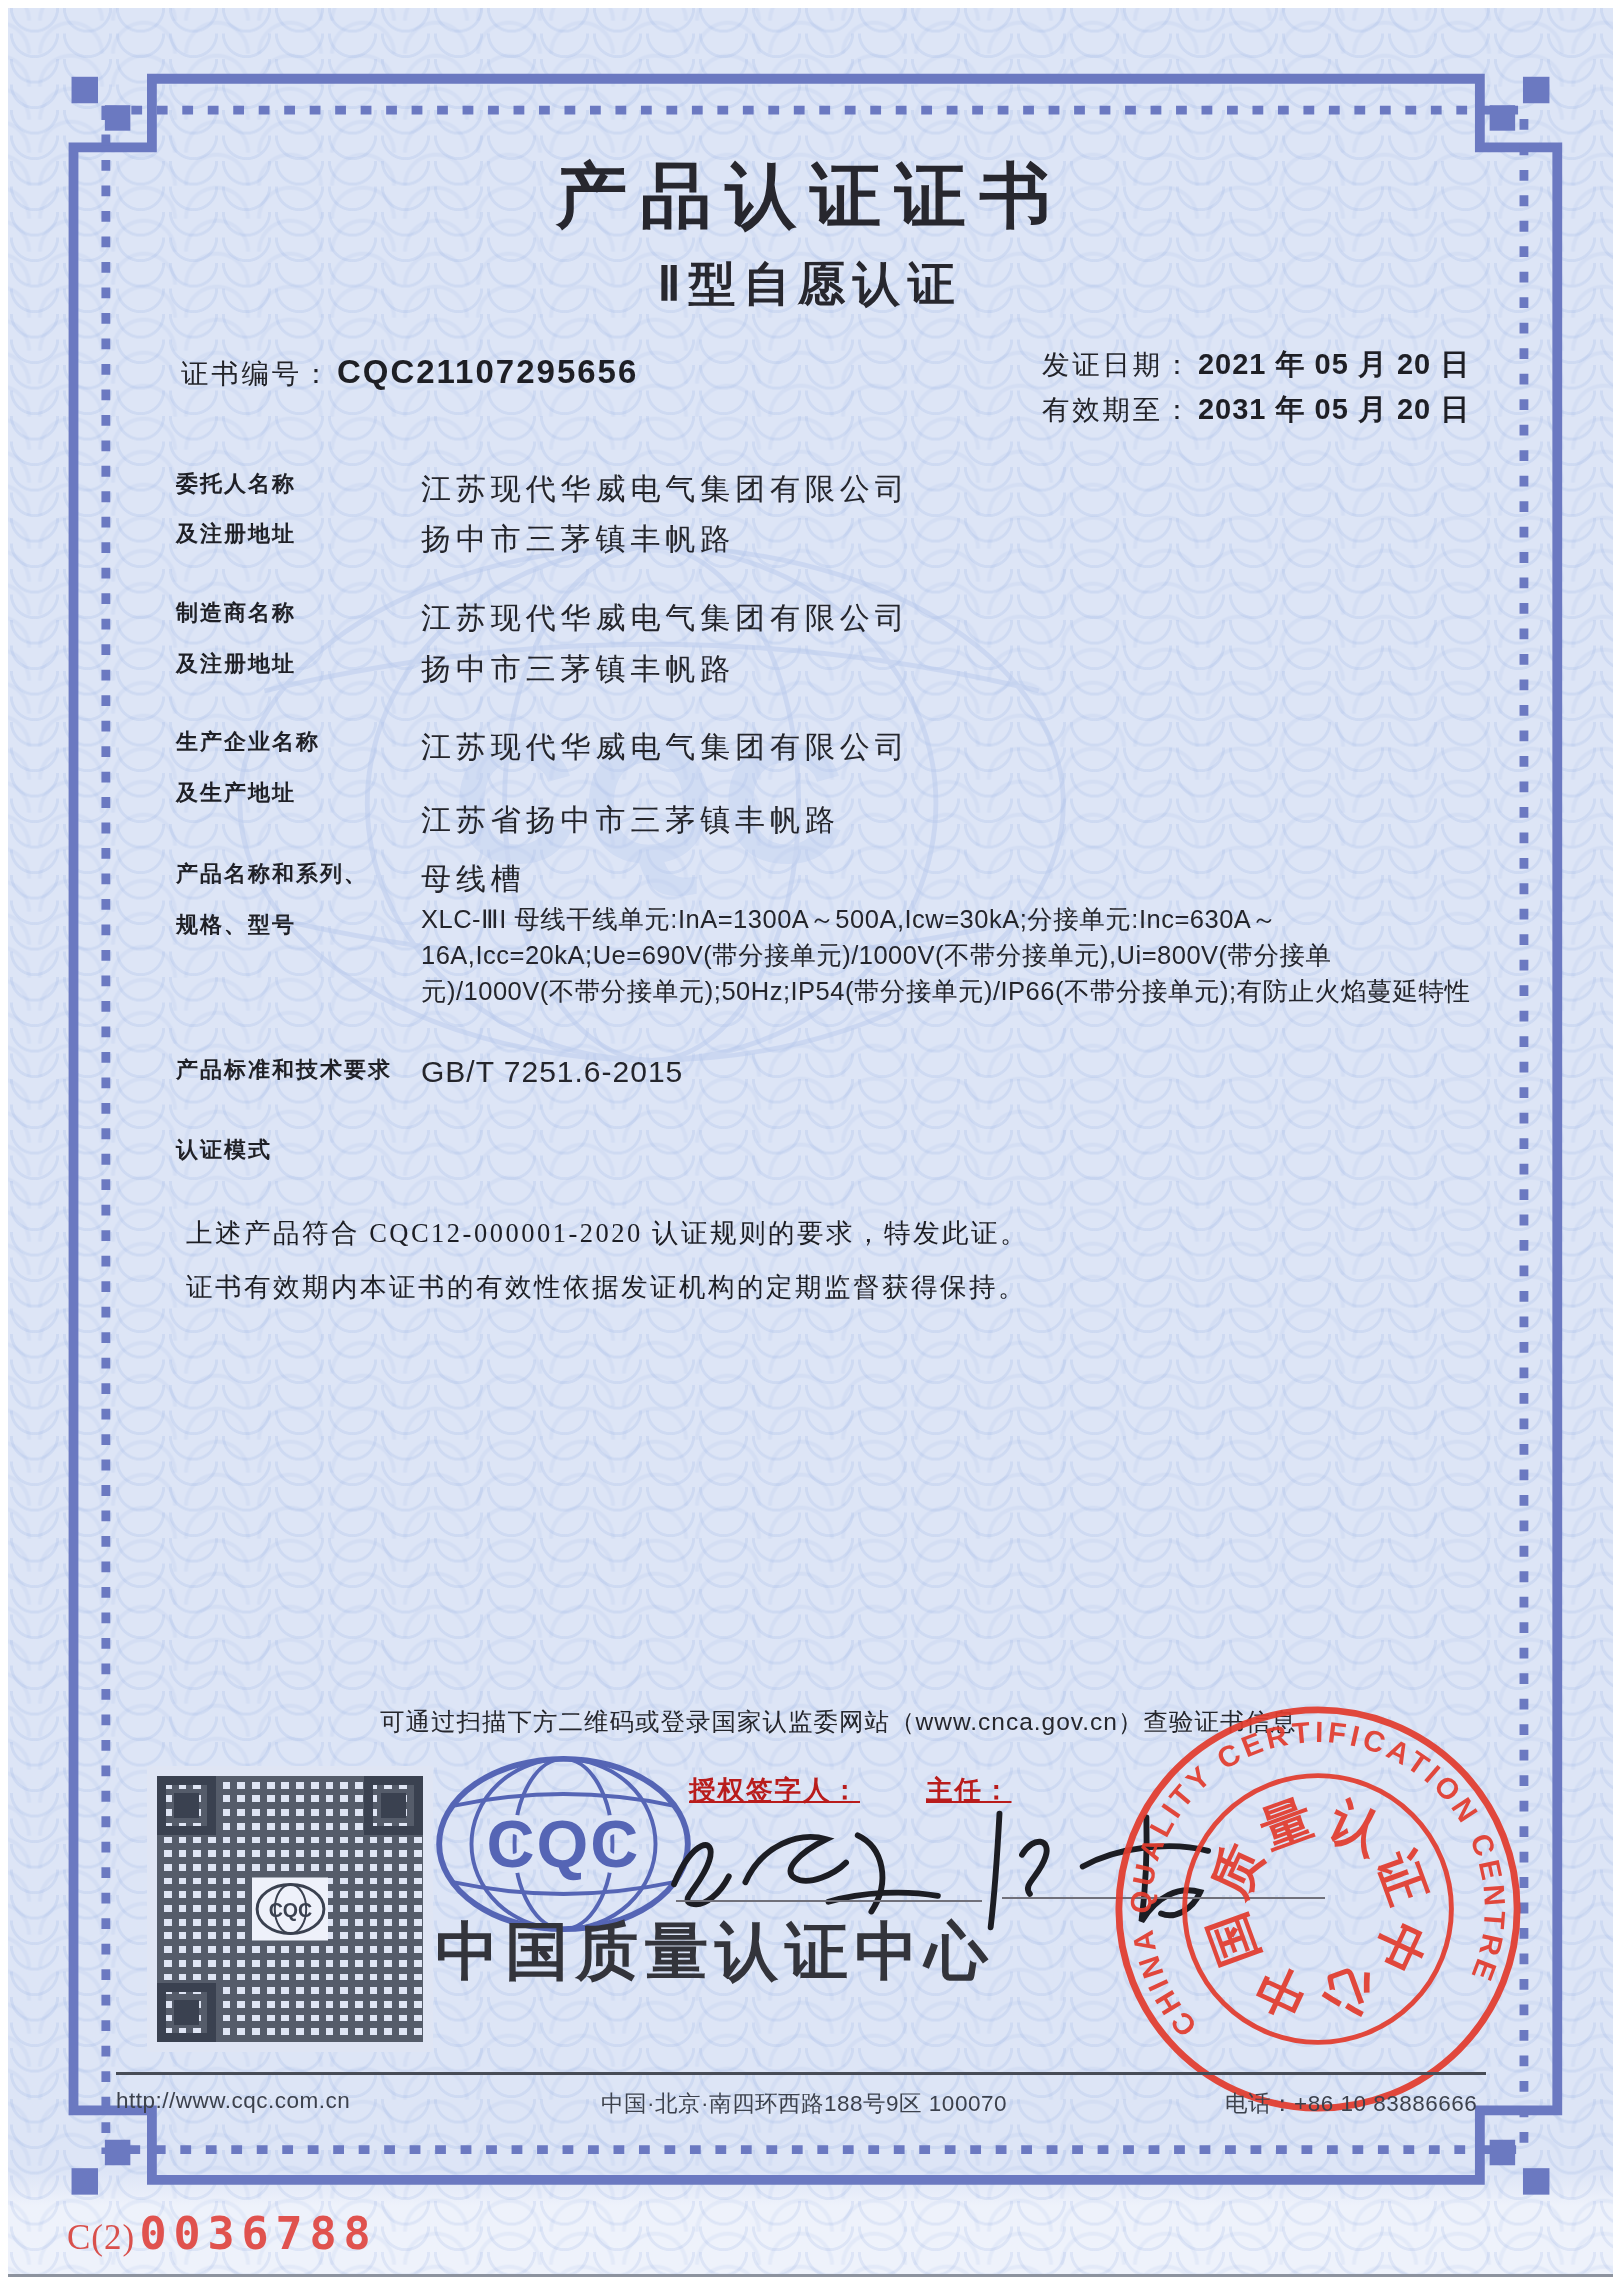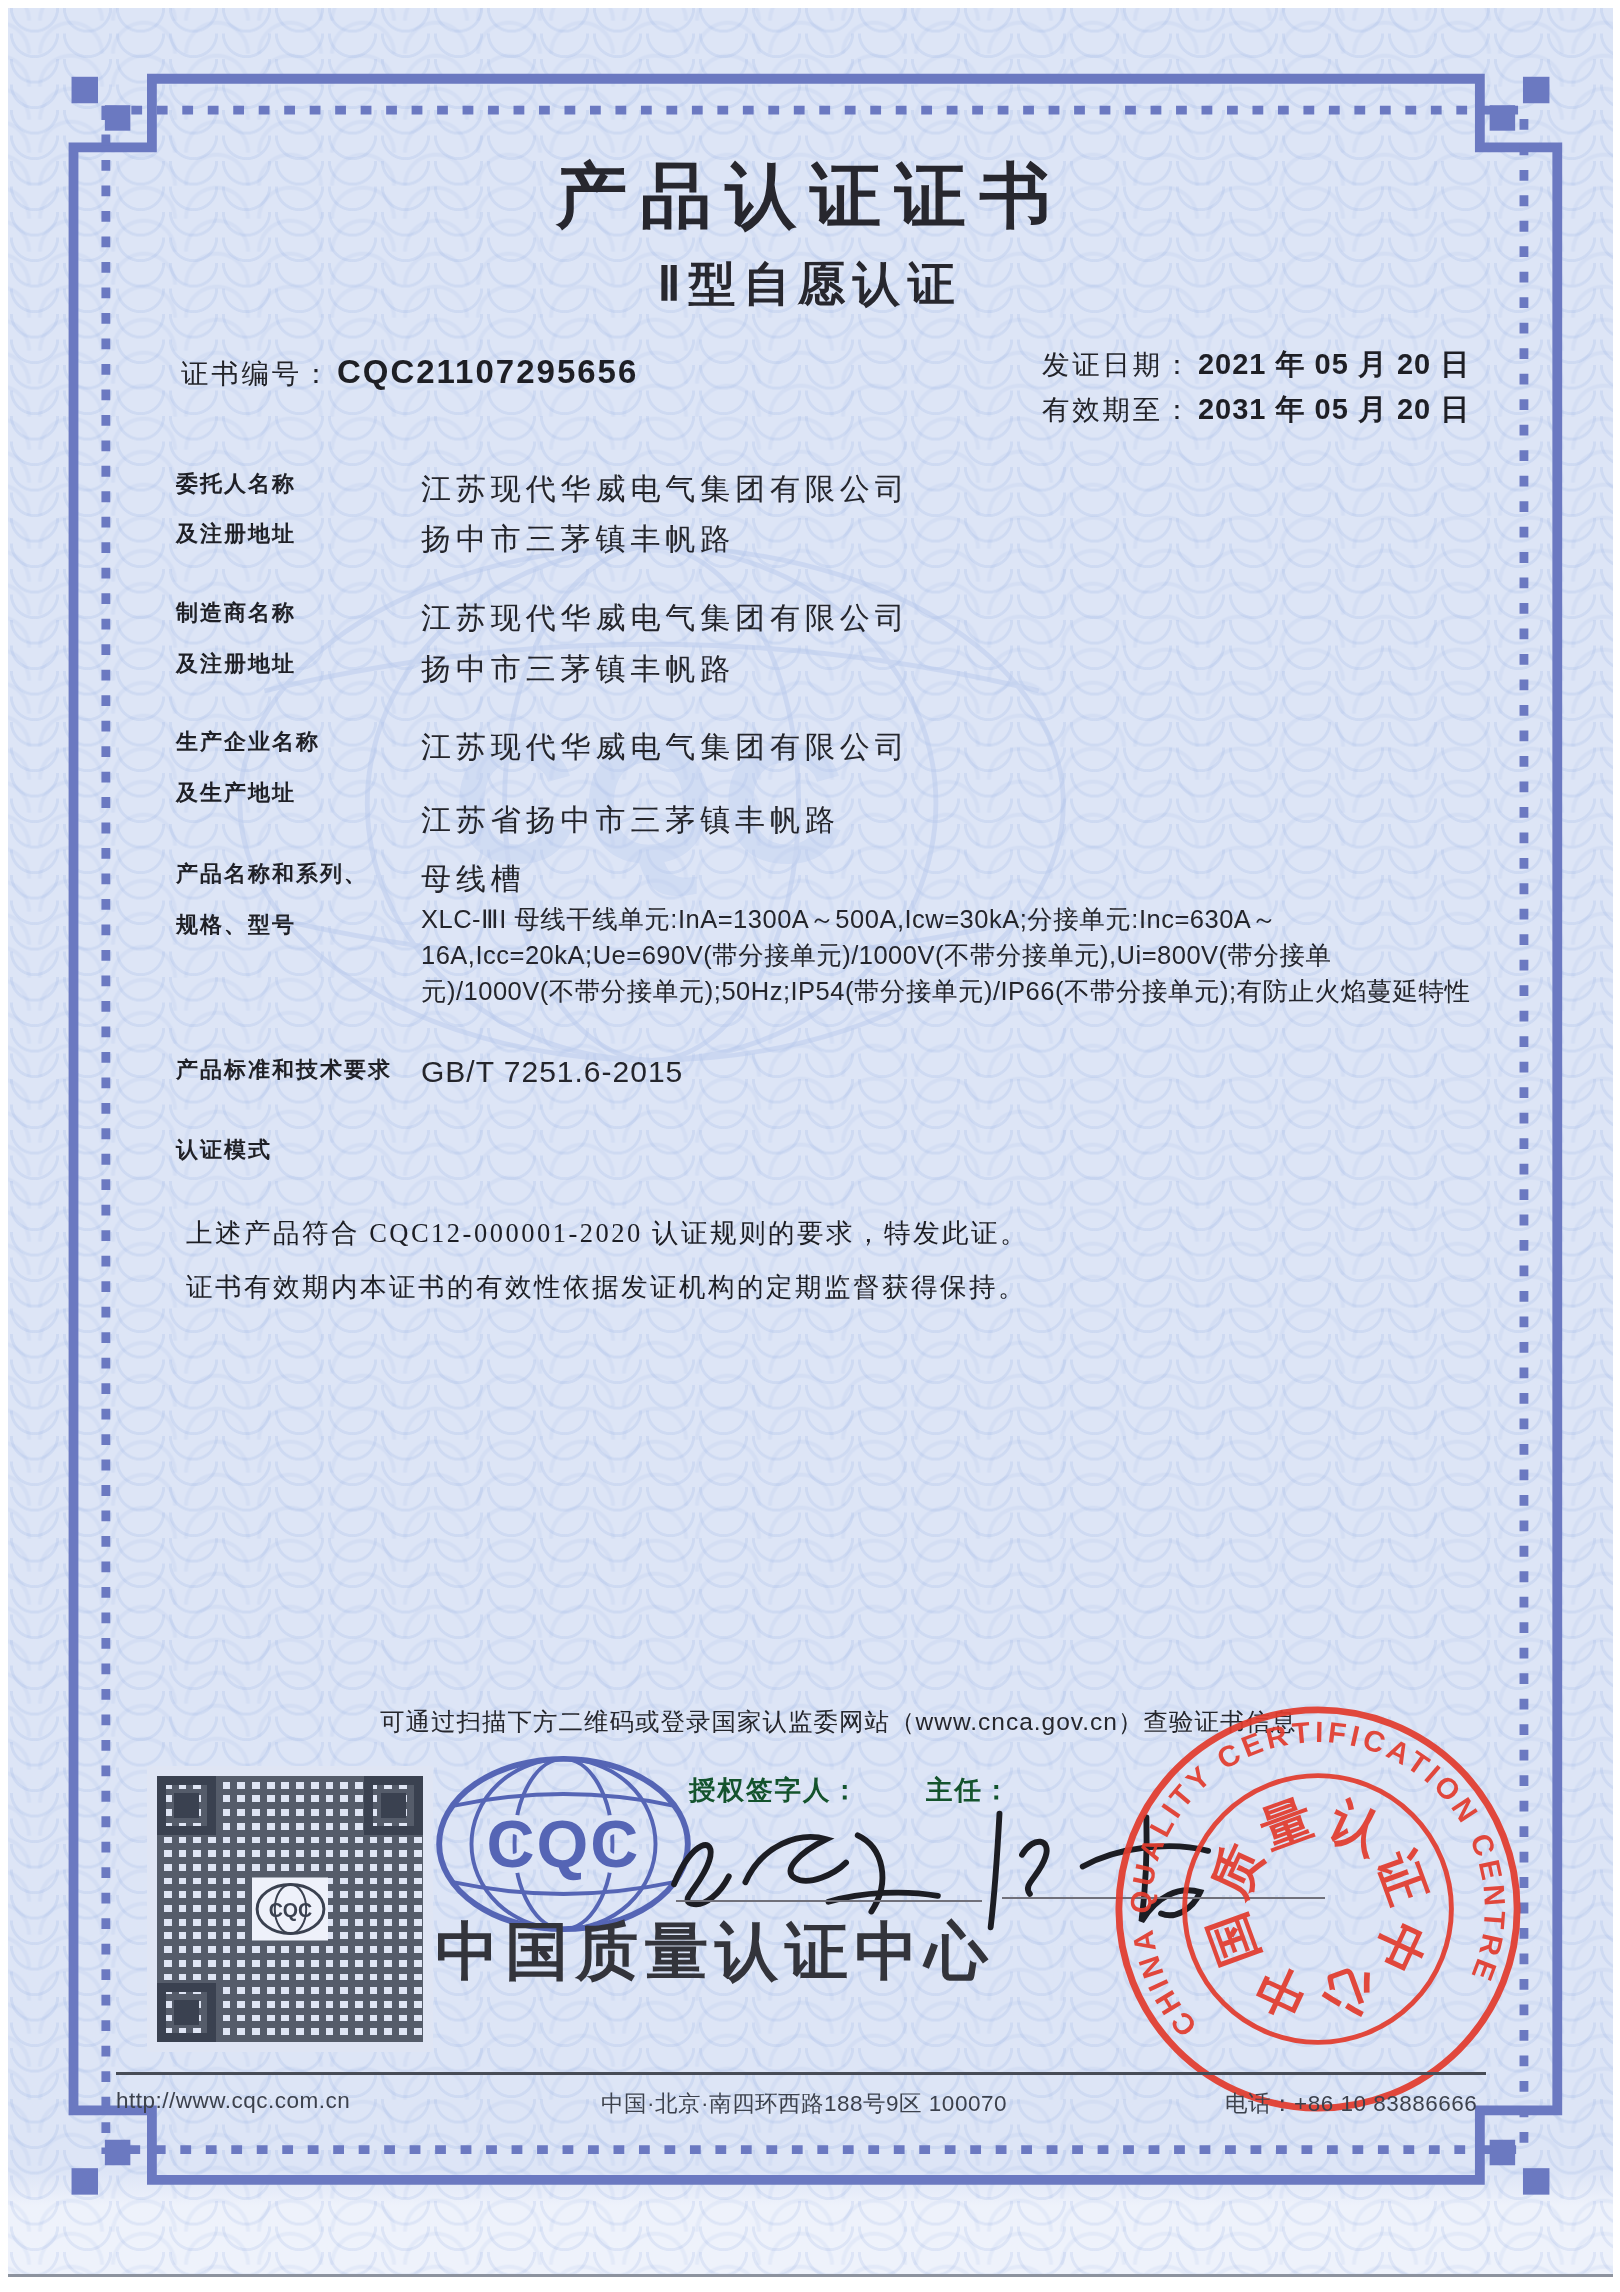--- a/index.html
+++ b/index.html
@@ -23,21 +23,21 @@
   .fs{font-family:"Liberation Serif", serif;}
   .title{left:0;width:1620px;text-align:center;top:149px;font-size:71px;font-weight:900;
          letter-spacing:13.7px;color:#27272e;}
   .subtitle{left:0;width:1620px;text-align:center;top:253px;font-size:47px;font-weight:800;
          letter-spacing:7.8px;color:#27272e;}
   .meta-label{font-size:27.4px;color:#222329;letter-spacing:2.9px;}
   .meta-value{font-size:33px;font-weight:600;color:#1e1f25;letter-spacing:2px;}
   .date-value{font-size:29px;font-weight:600;color:#1e1f25;letter-spacing:1px;}
   .stmt{font-size:26.5px;color:#1d1e24;letter-spacing:2.5px;white-space:nowrap;}
   .note{font-size:24.5px;font-weight:500;color:#25262c;letter-spacing:1px;white-space:nowrap;}
-  .sign-label{font-size:26.5px;font-weight:600;color:#14532d;letter-spacing:2px;}
+  .sign-label{font-size:26.5px;font-weight:600;color:#b91c1c;letter-spacing:2px;text-decoration:underline;}
   .org-big{font-size:63px;font-weight:700;color:#33343b;letter-spacing:6.9px;white-space:nowrap;}
   .footer-text{font-size:22.5px;color:#3c414c;letter-spacing:0.5px;white-space:nowrap;}
   .sig-line{position:absolute;height:2px;background:#70707a;}
   
   .qr{position:absolute;left:147px;top:1766px;width:286px;height:286px;background-color:#dfe5f4;}
   .qr .noise{position:absolute;inset:9.8px;opacity:0.88;
      background:
        repeating-linear-gradient(0deg,#434a58 0 6.9px,transparent 6.9px 13.7px),
        repeating-linear-gradient(90deg,#434a58 0 6.9px,transparent 6.9px 14.7px),
        repeating-linear-gradient(90deg,transparent 0 8.8px,#dfe5f4 8.8px 10.8px,transparent 10.8px 22.5px);}
@@ -200,14 +200,18 @@
       <text x="293" y="249" transform="rotate(115 293 249)" dy="18">中</text>
       <text x="241" y="296" transform="rotate(160 241 296)" dy="18">心</text>
     </g>
   </svg>
 
   <div class="abs" style="left:116px;top:2072px;width:1370px;height:2.9px;background:#474c56;"></div>
   <div class="abs footer-text" style="left:116px;top:2088px;">http://www.cqc.com.cn</div>
   <div class="abs footer-text" style="left:549px;top:2088px;width:510px;text-align:center;">中国·北京·南四环西路188号9区    100070</div>
   <div class="abs footer-text" style="left:1225px;top:2088px;">电话：+86 10 83886666</div>
 
+  <div class="abs" style="left:67px;top:2207px;">
+    <span class="serial-prefix">C(2)</span>
+    <span class="serial-digits">0036788</span>
+  </div>
 </div>
 
 
 </body></html>

